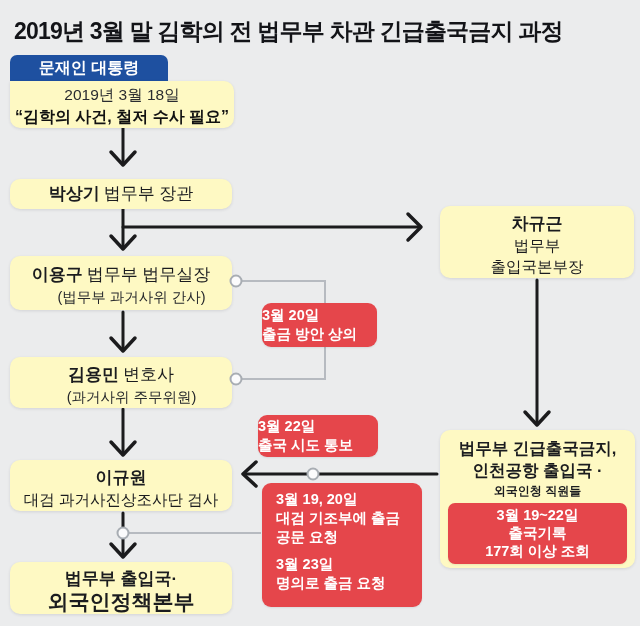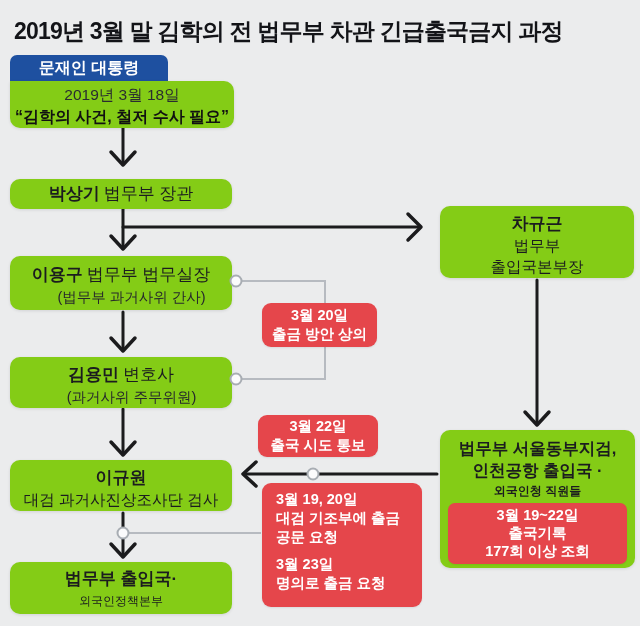--- a/index.html
+++ b/index.html
@@ -10,26 +10,26 @@
     color:#1b1c1f;
   }
   .title{
     position:absolute;left:14px;top:16px;width:612px;
     font-size:23px;font-weight:bold;color:#131418;letter-spacing:-0.8px;
   }
   svg.layer{position:absolute;left:0;top:0;z-index:1;pointer-events:none;}
   svg.toplayer{position:absolute;left:0;top:0;z-index:3;pointer-events:none;}
   .node{position:absolute;z-index:2;box-sizing:border-box;}
   .whitebox{
-    background:#84cc16;border-radius:10px;text-align:center;
+    background:#fef9c3;border-radius:10px;text-align:center;
     box-shadow:0 1px 3px rgba(40,45,60,0.12);
   }
   .redbox{
     background:#e5464b;border-radius:9px;color:#ffffff;font-weight:bold;
-    text-align:center;box-shadow:0 1px 2px rgba(0,0,0,0.08);
+    box-shadow:0 1px 2px rgba(0,0,0,0.08);
   }
   .bluehead{
     background:#1e50a0;border-radius:7px 7px 0 0;color:#fff;
     font-weight:bold;font-size:16px;line-height:26px;text-align:center;
   }
   .name{font-weight:bold;}
   .role{margin-left:4px;font-weight:normal;}
   .subline{font-size:14.5px;color:#26282c;margin-top:2px;margin-left:21px;}
   .mainline{font-size:17px;}
 </style>
@@ -129,21 +129,21 @@
     <div>3월 22일</div>
     <div>출국 시도 통보</div>
   </div>
 
   <div class="node whitebox" style="left:10px;top:460px;width:222px;height:51px;padding-top:6px;">
     <div class="mainline name">이규원</div>
     <div style="font-size:15.5px;margin-top:1px;">대검 과거사진상조사단 검사</div>
   </div>
 
   <div class="node whitebox" style="left:440px;top:430px;width:195px;height:138px;padding-top:8px;">
-    <div style="font-size:16.5px;font-weight:bold;line-height:21.5px;">법무부 서울동부지검,</div>
+    <div style="font-size:16.5px;font-weight:bold;line-height:21.5px;">법무부 긴급출국금지,</div>
     <div style="font-size:16.5px;font-weight:bold;line-height:21.5px;">인천공항 출입국 ·</div>
     <div style="font-size:12px;font-weight:bold;line-height:21.5px;">외국인청 직원들</div>
     <div class="redbox" style="position:absolute;left:8px;top:73px;width:179px;height:58px;border-radius:7px;padding-top:3px;font-size:14.5px;line-height:18px;">
       <div>3월 19~22일</div>
       <div>출국기록</div>
       <div>177회 이상 조회</div>
     </div>
   </div>
 
   <div class="node redbox" style="left:262px;top:483px;width:160px;height:124px;text-align:left;padding:7px 0 0 14px;font-size:14.5px;line-height:19px;">
@@ -153,21 +153,21 @@
       <div>공문 요청</div>
     </div>
     <div style="margin-top:8px;">
       <div>3월 23일</div>
       <div>명의로 출금 요청</div>
     </div>
   </div>
 
   <div class="node whitebox" style="left:10px;top:562px;width:222px;height:52px;padding-top:5px;">
     <div style="font-size:17px;font-weight:bold;line-height:23px;">법무부 출입국·</div>
-    <div style="font-size:12px;font-weight:normal;line-height:23px;">외국인정책본부</div>
+    <div style="font-size:21px;font-weight:bold;line-height:23px;">외국인정책본부</div>
   </div>
 
   <svg class="toplayer" width="640" height="626" viewBox="0 0 640 626">
     <g fill="#fbfbfc" stroke="#a8adb3" stroke-width="2">
       <circle cx="236" cy="281" r="5.5"></circle>
       <circle cx="236" cy="379" r="5.5"></circle>
       <circle cx="313" cy="474" r="5.5"></circle>
       <circle cx="123" cy="533" r="5.5"></circle>
     </g>
   </svg>

